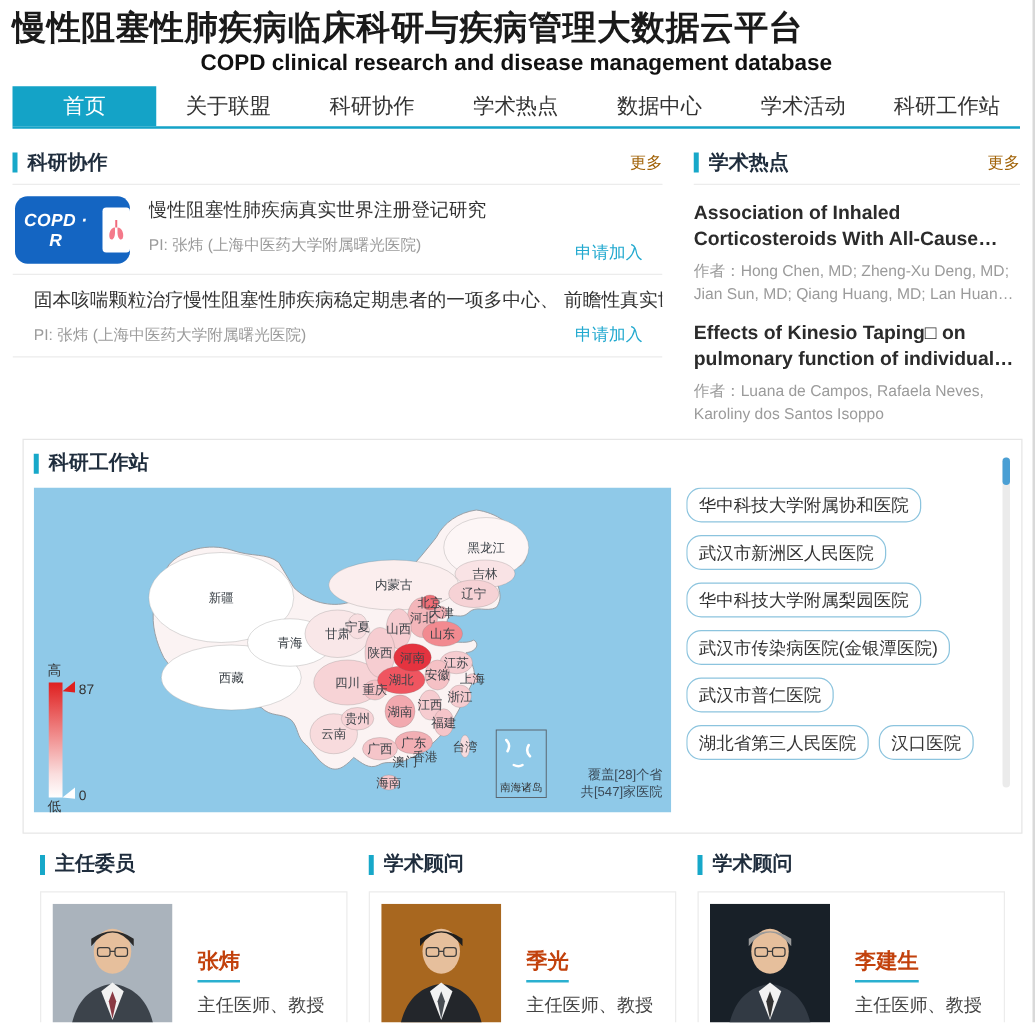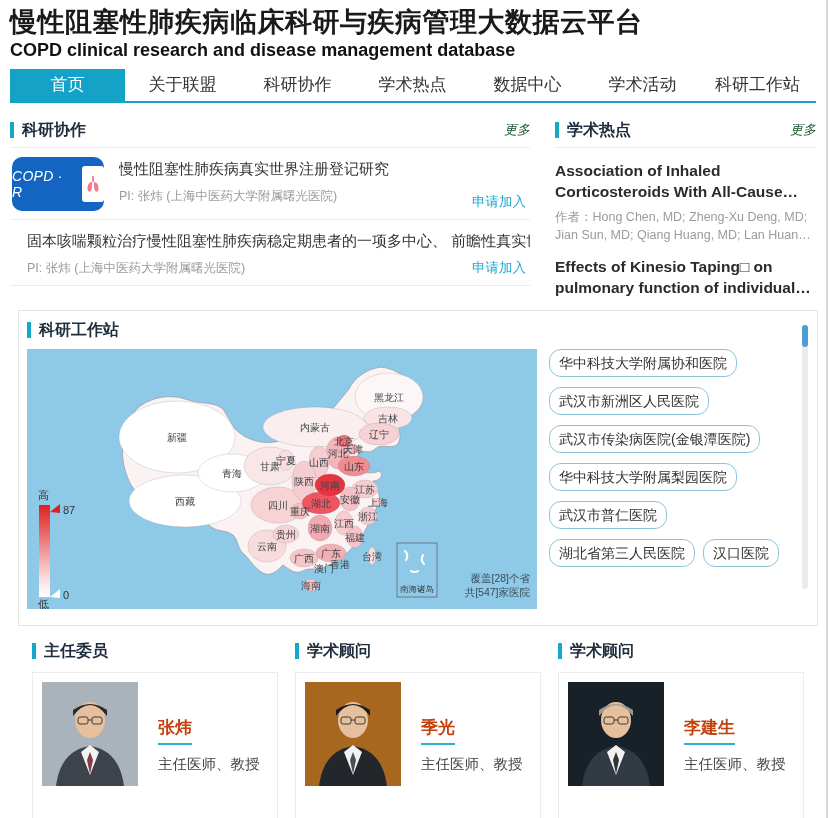--- a/index.html
+++ b/index.html
@@ -5,45 +5,45 @@
   html,body{margin:0;padding:0;background:#fff;}
   *{box-sizing:border-box;}
   .page{
     position:relative;width:828px;height:818px;overflow:hidden;background:#fff;
     font-family:"Liberation Sans","DejaVu Sans",sans-serif;color:#333;
     border-right:2px solid #d9d9d9;
   }
   
   header{padding:6px 10px 0 10px;}
   h1{margin:0;font-size:27px;line-height:1.25;color:#1a1a1a;font-weight:700;letter-spacing:.5px;}
-  h2{margin:0;font-size:18px;line-height:1.2;color:#111;font-weight:700;}
+  h2{margin:0;font-size:18px;line-height:1.2;color:#111;font-weight:700;text-align:center;}
   
   .nav{display:flex;margin:8px 10px 0 10px;border-bottom:2px solid #14a3c7;}
   .nav .tab{
     width:115px;height:32px;line-height:32px;text-align:center;font-size:17px;color:#333;cursor:pointer;
   }
   .nav .tab.active{background:#14a3c7;color:#fff;}
   
   .sec-head{display:flex;align-items:center;height:22px;}
   .accent{width:4px;height:16px;background:#17a8c9;margin-right:8px;flex:none;}
   .sec-title{font-size:16px;font-weight:700;color:#1f2d3d;}
-  .more{margin-left:auto;font-size:13px;color:#14532d;cursor:pointer;font-style:italic;}
+  .more{margin-left:auto;font-size:13px;color:#a16207;cursor:pointer;}
   
   .top-row{display:flex;margin:16px 10px 0 10px;}
   .collab{width:520px;flex:none;}
   .collab-list{height:152px;overflow:hidden;}
   .divider{height:1px;background:#ececec;margin-top:6px;}
   .collab-item{display:flex;padding:9px 0 8px 2px;border-bottom:1px solid #ececec;position:relative;}
   .logo{width:92px;height:54px;border-radius:10px;flex:none;display:flex;align-items:center;justify-content:center;gap:5px;}
-  .logo .ltext{color:#fff;font-weight:400;font-style:italic;font-size:14px;letter-spacing:.3px;}
+  .logo .ltext{color:#fff;font-weight:700;font-style:italic;font-size:14px;letter-spacing:.3px;text-align:center;}
   .logo .whitebox{background:#fff;border-radius:3px;display:flex;align-items:center;justify-content:center;}
   .ci-body{flex:1;padding-left:15px;min-width:0;}
   .ci-title{font-size:15px;color:#333;line-height:1.3;margin-top:2px;white-space:nowrap;overflow:hidden;}
   .ci-pi{font-size:12.5px;color:#9b9b9b;margin-top:9px;}
-  .ci-apply{position:absolute;right:4px;bottom:8px;font-size:13.5px;color:#22a9cf;cursor:pointer;}
+  .ci-apply{position:absolute;right:16px;bottom:8px;font-size:13.5px;color:#22a9cf;cursor:pointer;}
   .hotspots{flex:1;margin-left:25px;}
   .article{margin-top:13px;}
   .art-title{font-size:15.5px;font-weight:700;color:#2b2b2b;line-height:1.35;cursor:pointer;
      display:-webkit-box;-webkit-line-clamp:2;-webkit-box-orient:vertical;overflow:hidden;}
   .art-authors{font-size:12.5px;color:#9b9b9b;line-height:1.45;margin-top:5px;
      display:-webkit-box;-webkit-line-clamp:2;-webkit-box-orient:vertical;overflow:hidden;}
   
   .workstation{margin:10px 8px 0 18px;border:1px solid #e6e6e6;padding:8px 8px 10px 8px;position:relative;}
   .ws-body{display:flex;margin-top:8px;}
   .map-wrap{width:510px;height:260px;flex:none;}
@@ -125,20 +125,21 @@
         <span class="more">更多</span>
       </div>
       <div class="divider"></div>
       <div>
           <div class="article">
             <div class="art-title">Association of Inhaled Corticosteroids With All-Cause Mortality Risk in Patients With COPD</div>
             <div class="art-authors">作者：Hong Chen, MD; Zheng-Xu Deng, MD; Jian Sun, MD; Qiang Huang, MD; Lan Huang, MD;Yong-Hong H...</div>
           </div>
           <div class="article">
             <div class="art-title">Effects of Kinesio Taping□ on pulmonary function of individuals with COPD: A systemat...</div>
+            <div class="art-authors">作者：Luana de Campos, Rafaela Neves, Karoliny dos Santos Isoppo</div>
           </div>
         </div>
     </section>
   </div>
 
   <section class="workstation">
     <div class="sec-head">
       <span class="accent"></span>
       <span class="sec-title">科研工作站</span>
     </div>
@@ -244,22 +245,22 @@
 
           <g font-family="Liberation Sans, DejaVu Sans, sans-serif">
             <text x="503" y="233" font-size="10.5" fill="#3a4a58" text-anchor="end">覆盖[28]个省</text>
             <text x="503" y="247" font-size="10.5" fill="#3a4a58" text-anchor="end">共[547]家医院</text>
           </g>
         </svg>
       </div>
       <div class="hospitals">
           <span class="pill">华中科技大学附属协和医院</span>
           <span class="pill">武汉市新洲区人民医院</span>
+          <span class="pill">华中科技大学附属梨园医院</span>
           <span class="pill">武汉市传染病医院(金银潭医院)</span>
-          <span class="pill">华中科技大学附属梨园医院</span>
           <span class="pill">武汉市普仁医院</span>
           <span class="pill">湖北省第三人民医院</span>
           <span class="pill">汉口医院</span>
         </div>
     </div>
     <div class="ws-scroll">
       <div class="ws-thumb"></div>
     </div>
   </section>
 

